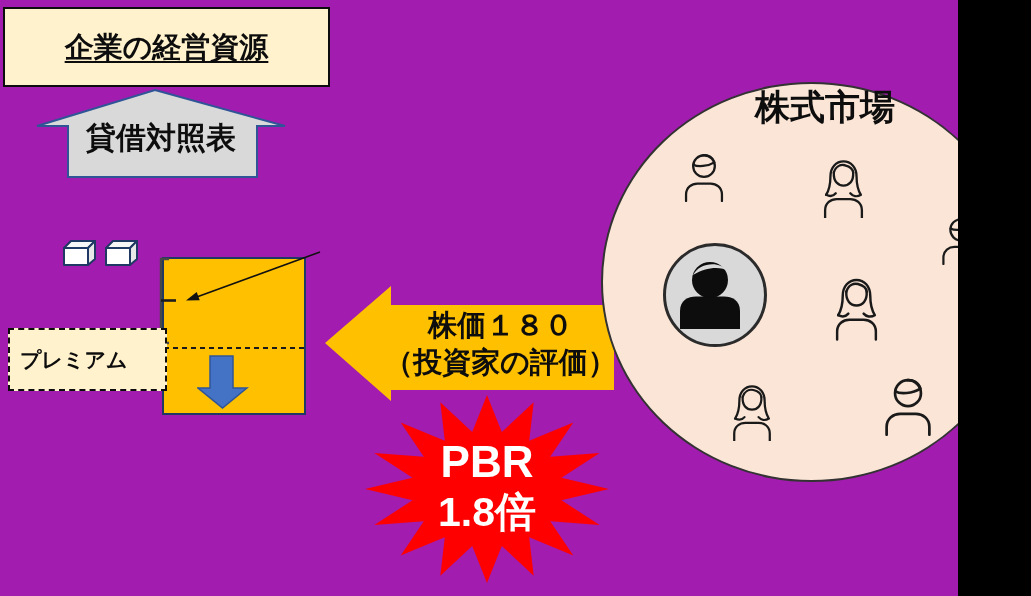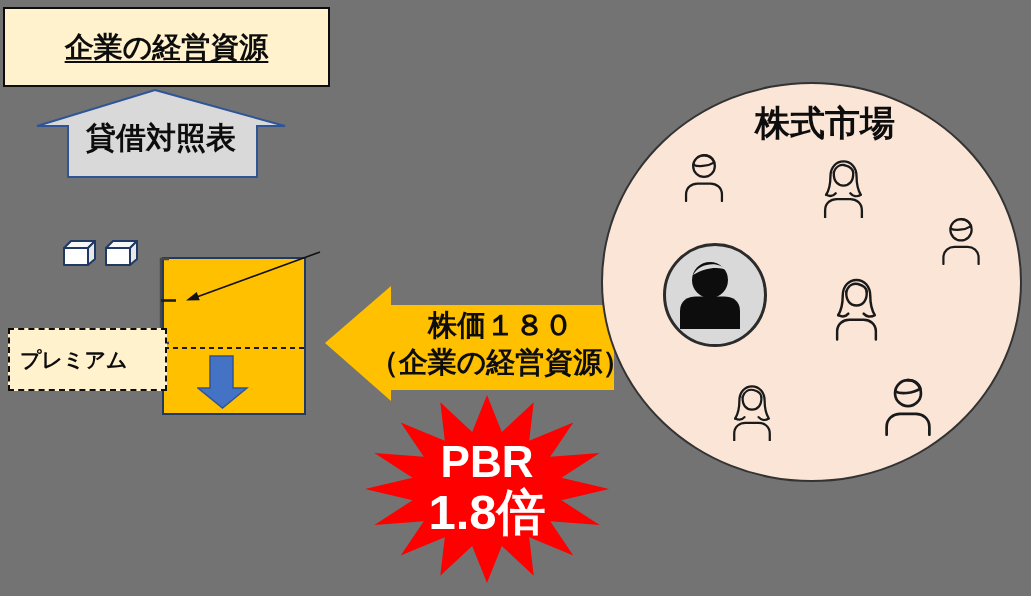--- a/index.html
+++ b/index.html
@@ -1,17 +1,17 @@
 <!DOCTYPE html>
 <html><head>
 <meta charset="utf-8">
 <style>
   html,body{margin:0;padding:0;background:#000;}
   .stage{
-    position:relative;width:1031px;height:596px;background:#737373;overflow:hidden;
+    position:relative;width:958px;height:596px;background:#a21caf;overflow:hidden;
     font-family:"Liberation Sans","DejaVu Sans",sans-serif;color:#0d0d0d;
   }
   .abs{position:absolute;}
   .flexc{display:flex;flex-direction:column;align-items:center;justify-content:center;}
   .bold{font-weight:bold;}
   
   .resources-box{left:3px;top:7px;width:323px;height:76px;background:#FFF2CC;border:2px solid #0d0d0d;text-align:center;}
   .resources-line1{font-size:29px;font-weight:bold;text-decoration:underline;text-underline-offset:4px;line-height:36px;white-space:nowrap;}
   .resources-line2{font-size:29px;font-weight:bold;line-height:36px;white-space:nowrap;}
   
@@ -30,24 +30,24 @@
     justify-content:center;display:flex;flex-direction:column;padding-left:10px;}
   .premium-line{font-size:21px;font-weight:bold;line-height:27px;white-space:nowrap;}
   
   .price-arrow-svg{left:323px;top:284px;}
   .price-arrow-label{left:385px;top:296px;width:231px;height:96px;text-align:center;}
   .price-line{font-size:29px;font-weight:bold;line-height:37px;white-space:nowrap;}
   
   .pbr-burst-svg{left:363px;top:393px;}
   .pbr-label{left:368px;top:426px;width:238px;height:122px;color:#fff;text-align:center;}
   .pbr-line1{font-size:44px;font-weight:bold;line-height:50px;}
-  .pbr-line2{font-size:49px;font-weight:bold;line-height:50px;white-space:nowrap;}
+  .pbr-line2{font-size:41px;font-weight:bold;line-height:50px;white-space:nowrap;}
   
   .market-circle{left:601px;top:82px;width:417px;height:396px;background:#FBE5D6;border:2px solid #333;border-radius:50%;}
-  .market-title{left:700px;top:100px;width:250px;text-align:center;font-size:35px;font-weight:bold;white-space:nowrap;}
+  .market-title{left:700px;top:84px;width:250px;text-align:center;font-size:35px;font-weight:bold;white-space:nowrap;}
   .icon-svg{position:absolute;}
 </style>
 </head>
 <body>
 
 <div class="stage">
 
   <svg width="0" height="0" style="position:absolute" aria-hidden="true">
     <defs>
       <g id="sym-male" fill="none" stroke="#1a1a1a" stroke-width="2.4" stroke-linecap="round" stroke-linejoin="round">
@@ -107,21 +107,21 @@
 
   <div class="abs premium-label">
     <div class="premium-line">プレミアム</div>
   </div>
 
   <svg class="abs price-arrow-svg" width="293" height="119">
     <polygon points="2,59 68,2 68,21 291,21 291,106 68,106 68,117" fill="#FFC000"></polygon>
   </svg>
   <div class="abs price-arrow-label flexc">
     <div class="price-line">株価１８０</div>
-    <div class="price-line">（企業の経営資源）</div>
+    <div class="price-line">（投資家の評価）</div>
   </div>
 
   <svg class="abs pbr-burst-svg" width="248" height="192">
     <polygon fill="#FF0000" points="
       124,2 138.8,39.1 170.7,9.2 166.2,47.8 210.3,29.5 187.2,63.8 236.7,60 198.5,84.7
       246,96 198.5,107.3 236.7,132 187.2,128.2 210.3,162.5 166.2,144.2 170.7,182.8 138.8,152.9
       124,190 109.2,152.9 77.3,182.8 81.8,144.2 37.7,162.5 60.8,128.2 11.3,132 49.5,107.3
       2,96 49.5,84.7 11.3,60 60.8,63.8 37.7,29.5 81.8,47.8 77.3,9.2 109.2,39.1"></polygon>
   </svg>
   <div class="abs pbr-label flexc">

